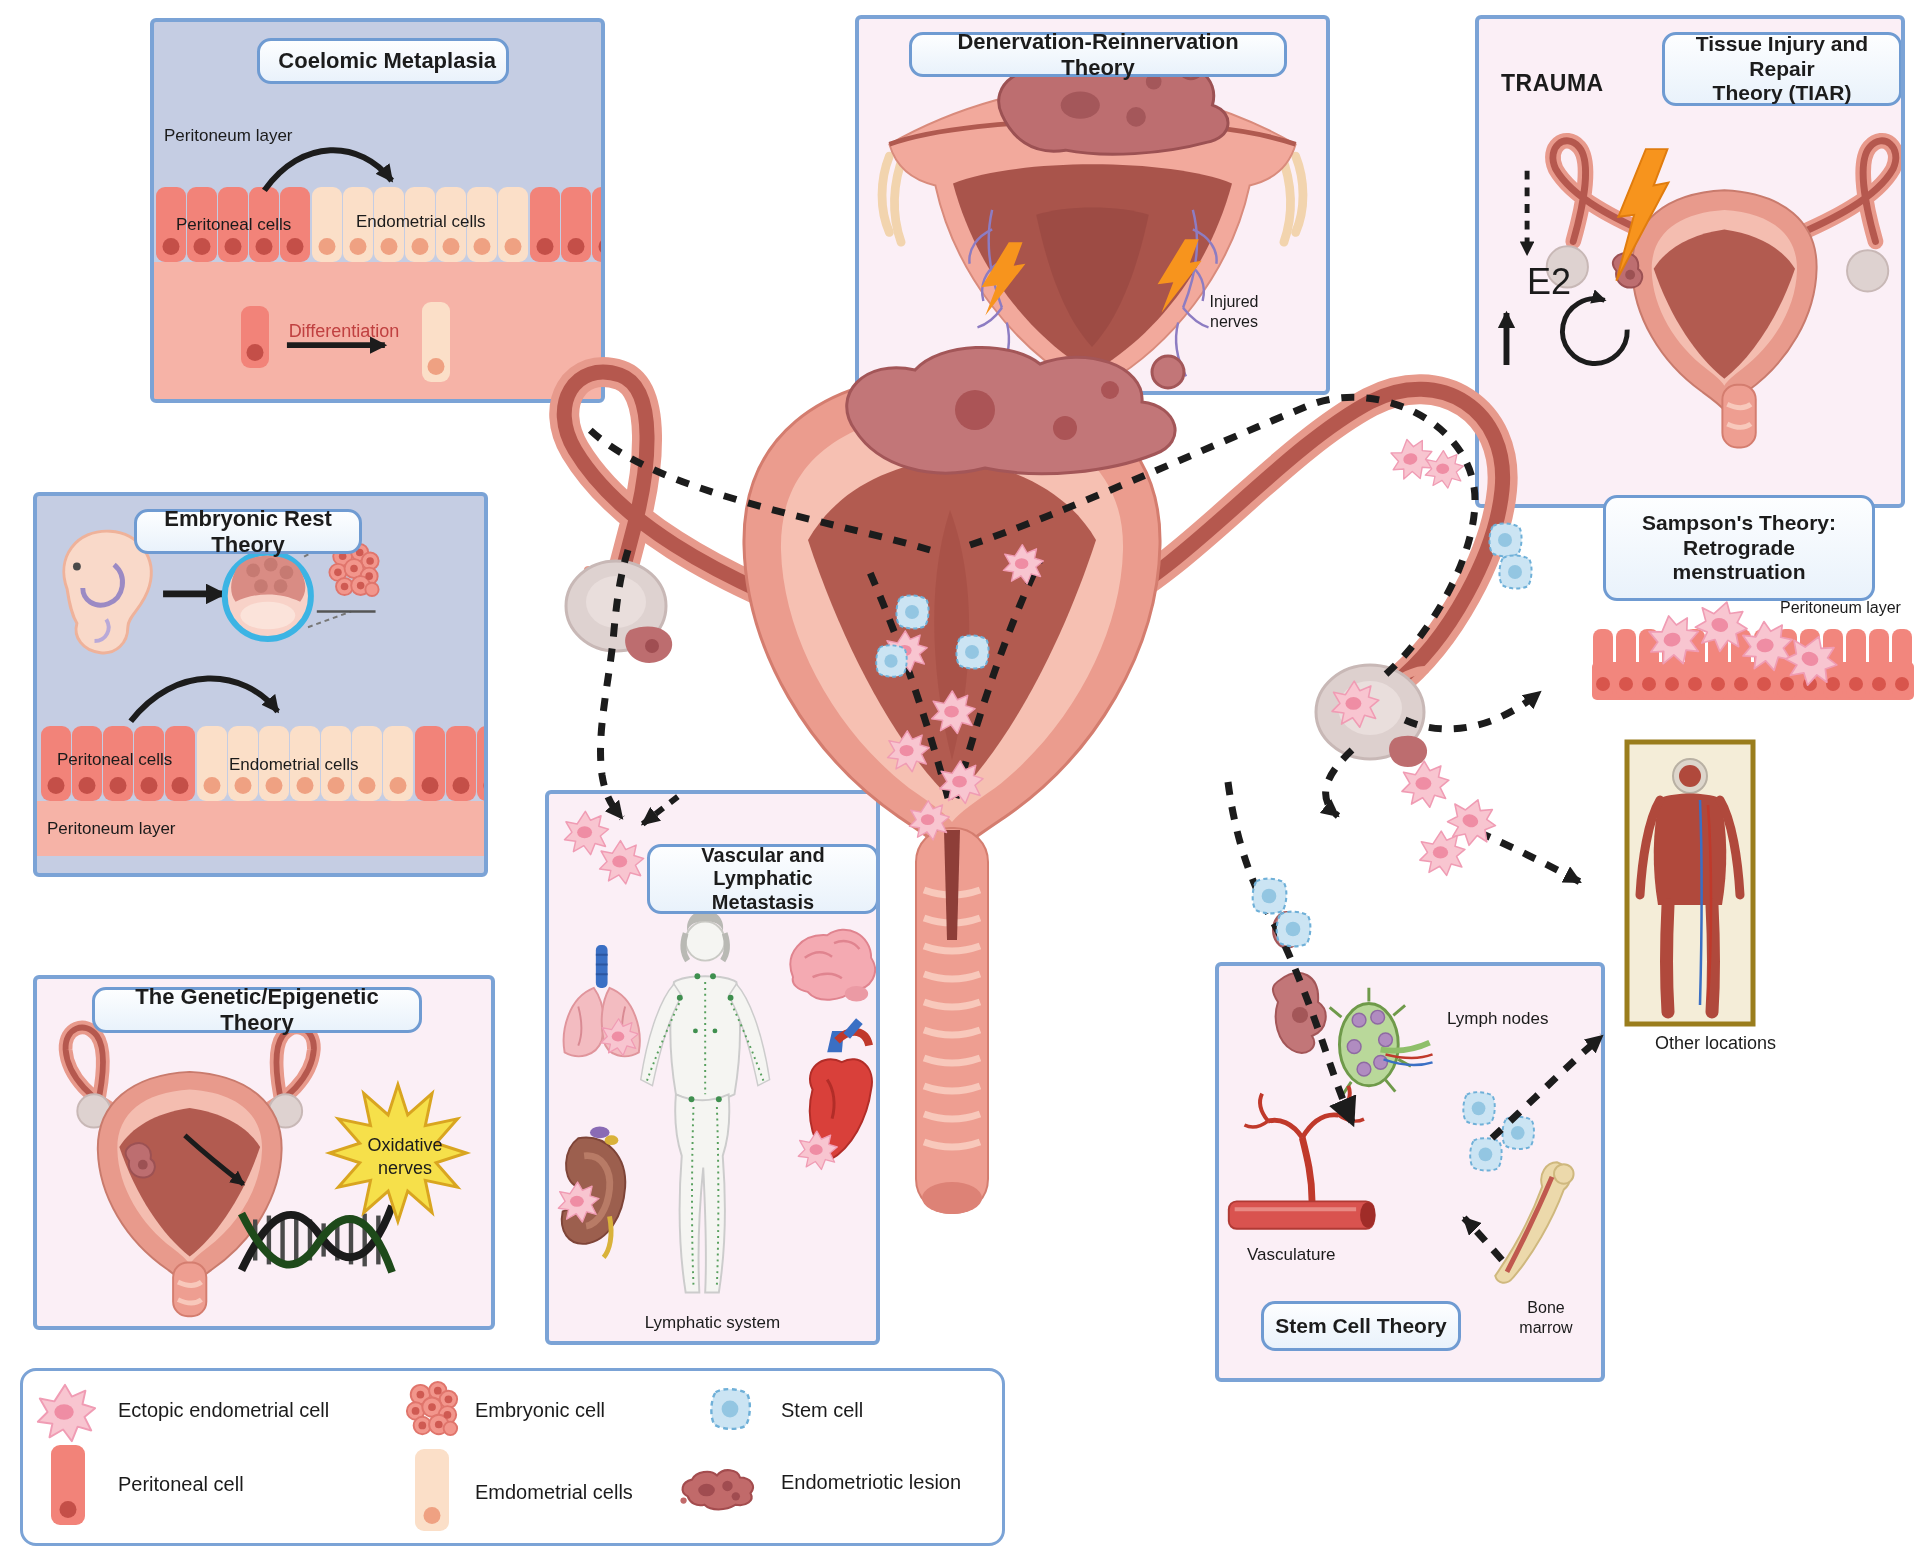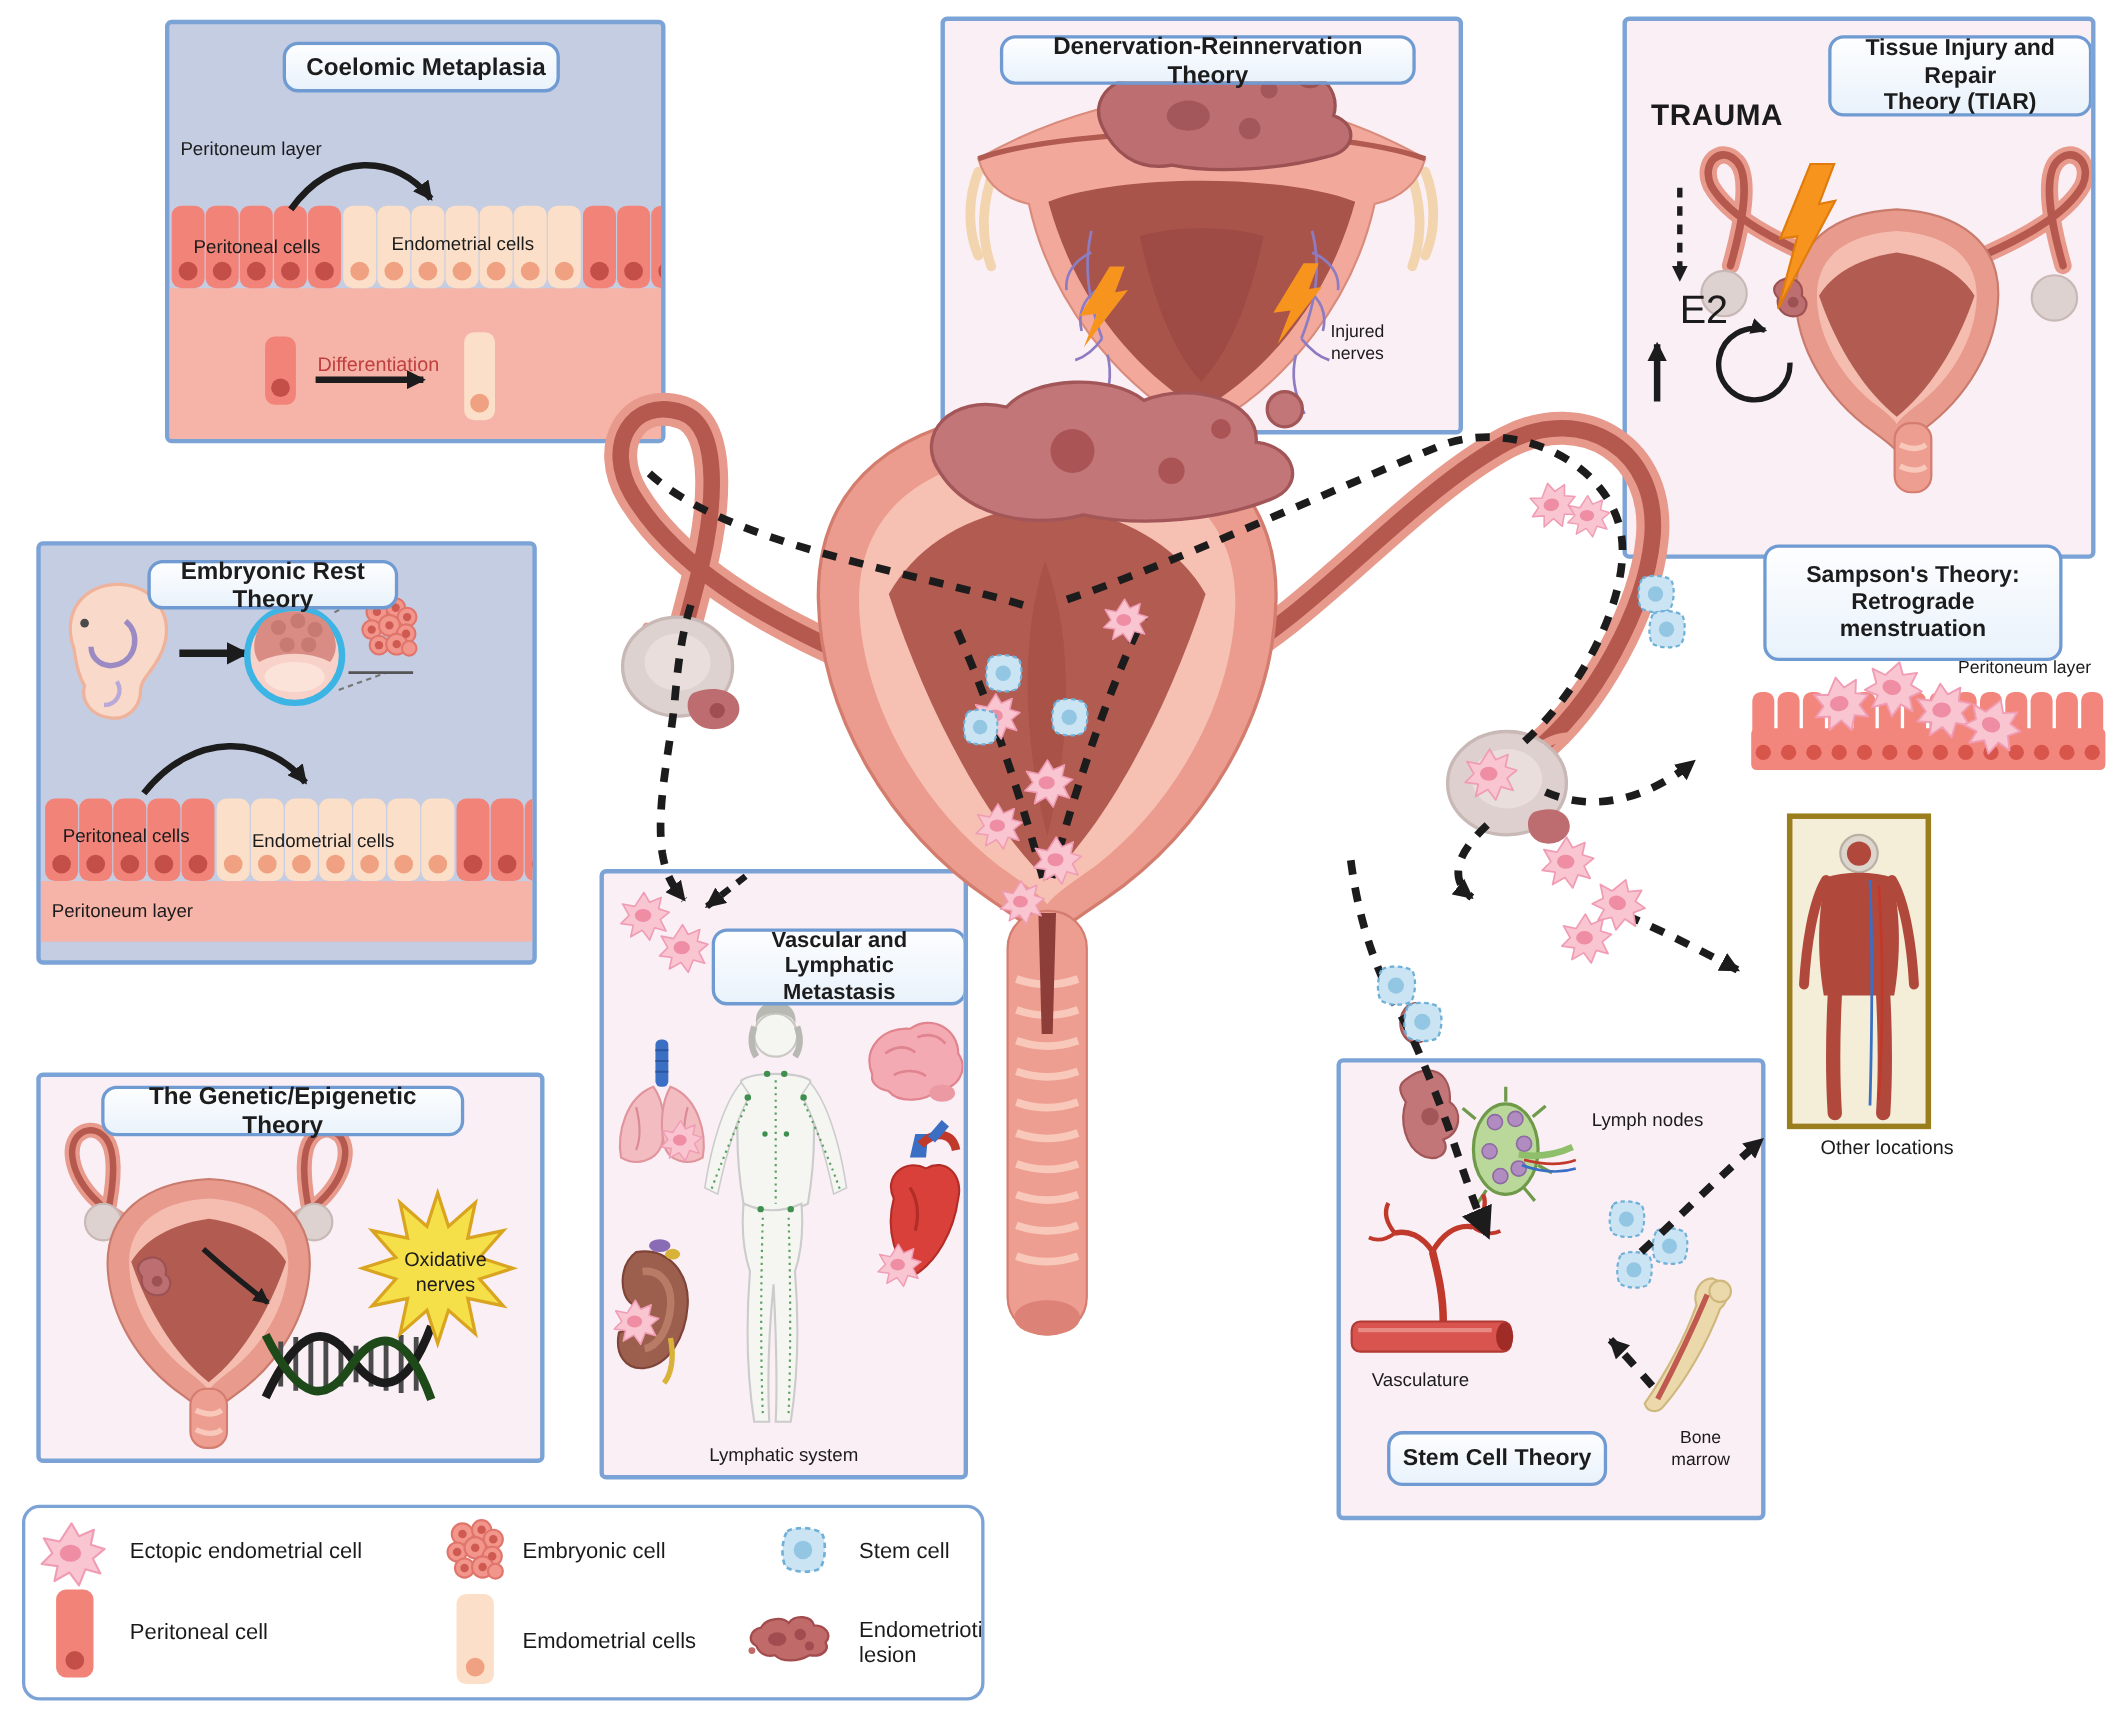--- a/index.html
+++ b/index.html
@@ -182,21 +182,21 @@
       <circle cx="154" cy="206" r="5" fill="#9c5153"></circle>
     </g>
     <rect x="248" y="318" width="34" height="64" rx="15" fill="#ee9e91" stroke="#d47d6f" stroke-width="2"></rect>
     <path d="M253,338 q15,7 24,0" stroke="#f8c8bb" stroke-width="5" fill="none"></path>
     <path d="M253,358 q15,7 24,0" stroke="#f8c8bb" stroke-width="5" fill="none"></path>
     <polygon points="170,78 192,78 178,115 193,112 140,212 158,145 142,147" fill="#f7941d" stroke="#e07c0e" stroke-width="2"></polygon>
     <path d="M49,100 L49,185" stroke="#1c1c1c" stroke-width="5" stroke-dasharray="9 8" marker-end="url(#mt)"></path>
     <path d="M28,298 L28,245" stroke="#1c1c1c" stroke-width="6" marker-end="url(#mt)"></path>
     <path d="M151,262 A33,33 0 1 1 128,232" fill="none" stroke="#1c1c1c" stroke-width="5" marker-end="url(#mt)"></path>
   </svg>
-  <span class="lbl bold" style="left:22px;top:50px;font-size:27px;letter-spacing:0.5px;margin-top:20px;">TRAUMA</span>
+  <span class="lbl bold" style="left:22px;top:50px;font-size:23px;letter-spacing:0.5px;">TRAUMA</span>
   <span class="lbl" style="left:48px;top:240px;font-size:36px;">E2</span>
 </div>
 
 <div class="panel bg-blue" style="left:33px;top:492px;width:455px;height:385px;text-decoration:underline;">
   <div class="titlebox" style="left:97px;top:13px;width:228px;height:45px;"><span>Embryonic Rest Theory</span></div>
   <svg class="fill" viewBox="0 0 455 385">
     <defs>
         <marker id="me" markerWidth="3.2" markerHeight="3" refX="2.6" refY="1.5" orient="auto">
           <path d="M0,0 L3,1.5 L0,3 Z" fill="#1c1c1c"></path>
         </marker>
@@ -562,21 +562,21 @@
     <path d="M1160,468 C1175,462 1205,462 1220,468 C1228,500 1228,540 1222,575 L1158,575 C1152,540 1152,500 1160,468 Z" fill="#b0493c"></path>
     <path d="M1160,470 C1148,490 1142,530 1140,565" stroke="#b0493c" stroke-width="9" fill="none" stroke-linecap="round"></path>
     <path d="M1220,470 C1232,490 1238,530 1240,565" stroke="#b0493c" stroke-width="9" fill="none" stroke-linecap="round"></path>
     <path d="M1168,575 C1166,615 1166,650 1168,682" stroke="#b0493c" stroke-width="13" fill="none" stroke-linecap="round"></path>
     <path d="M1212,575 C1214,615 1214,650 1212,682" stroke="#b0493c" stroke-width="13" fill="none" stroke-linecap="round"></path>
     <path d="M1200,470 C1202,520 1202,600 1200,675" stroke="#3a6fc4" stroke-width="2.5" fill="none"></path>
     <path d="M1208,475 C1212,530 1212,610 1208,670" stroke="#c0392b" stroke-width="2.5" fill="none"></path>
   </g>
 </svg>
 
-<div class="panel bg-white" style="left:20px;top:1368px;width:875px;height:178px;border-width:3px;">
+<div class="panel bg-white" style="left:20px;top:1368px;width:985px;height:178px;border-width:3px;">
   <svg class="licon" style="left:10px;top:10px;" width="66" height="66" viewBox="0 0 68 68">
       <use href="#star-cell" width="68" height="68"></use>
     </svg>
   <span class="legend-item-label" style="left:95px;top:28px;">Ectopic endometrial cell</span>
 
   <svg class="licon" style="left:380px;top:10px;" width="58" height="58" viewBox="0 0 60 60">
       <use href="#embryonic-cluster" width="60" height="60"></use>
     </svg>
   <span class="legend-item-label" style="left:452px;top:28px;">Embryonic cell</span>
 

